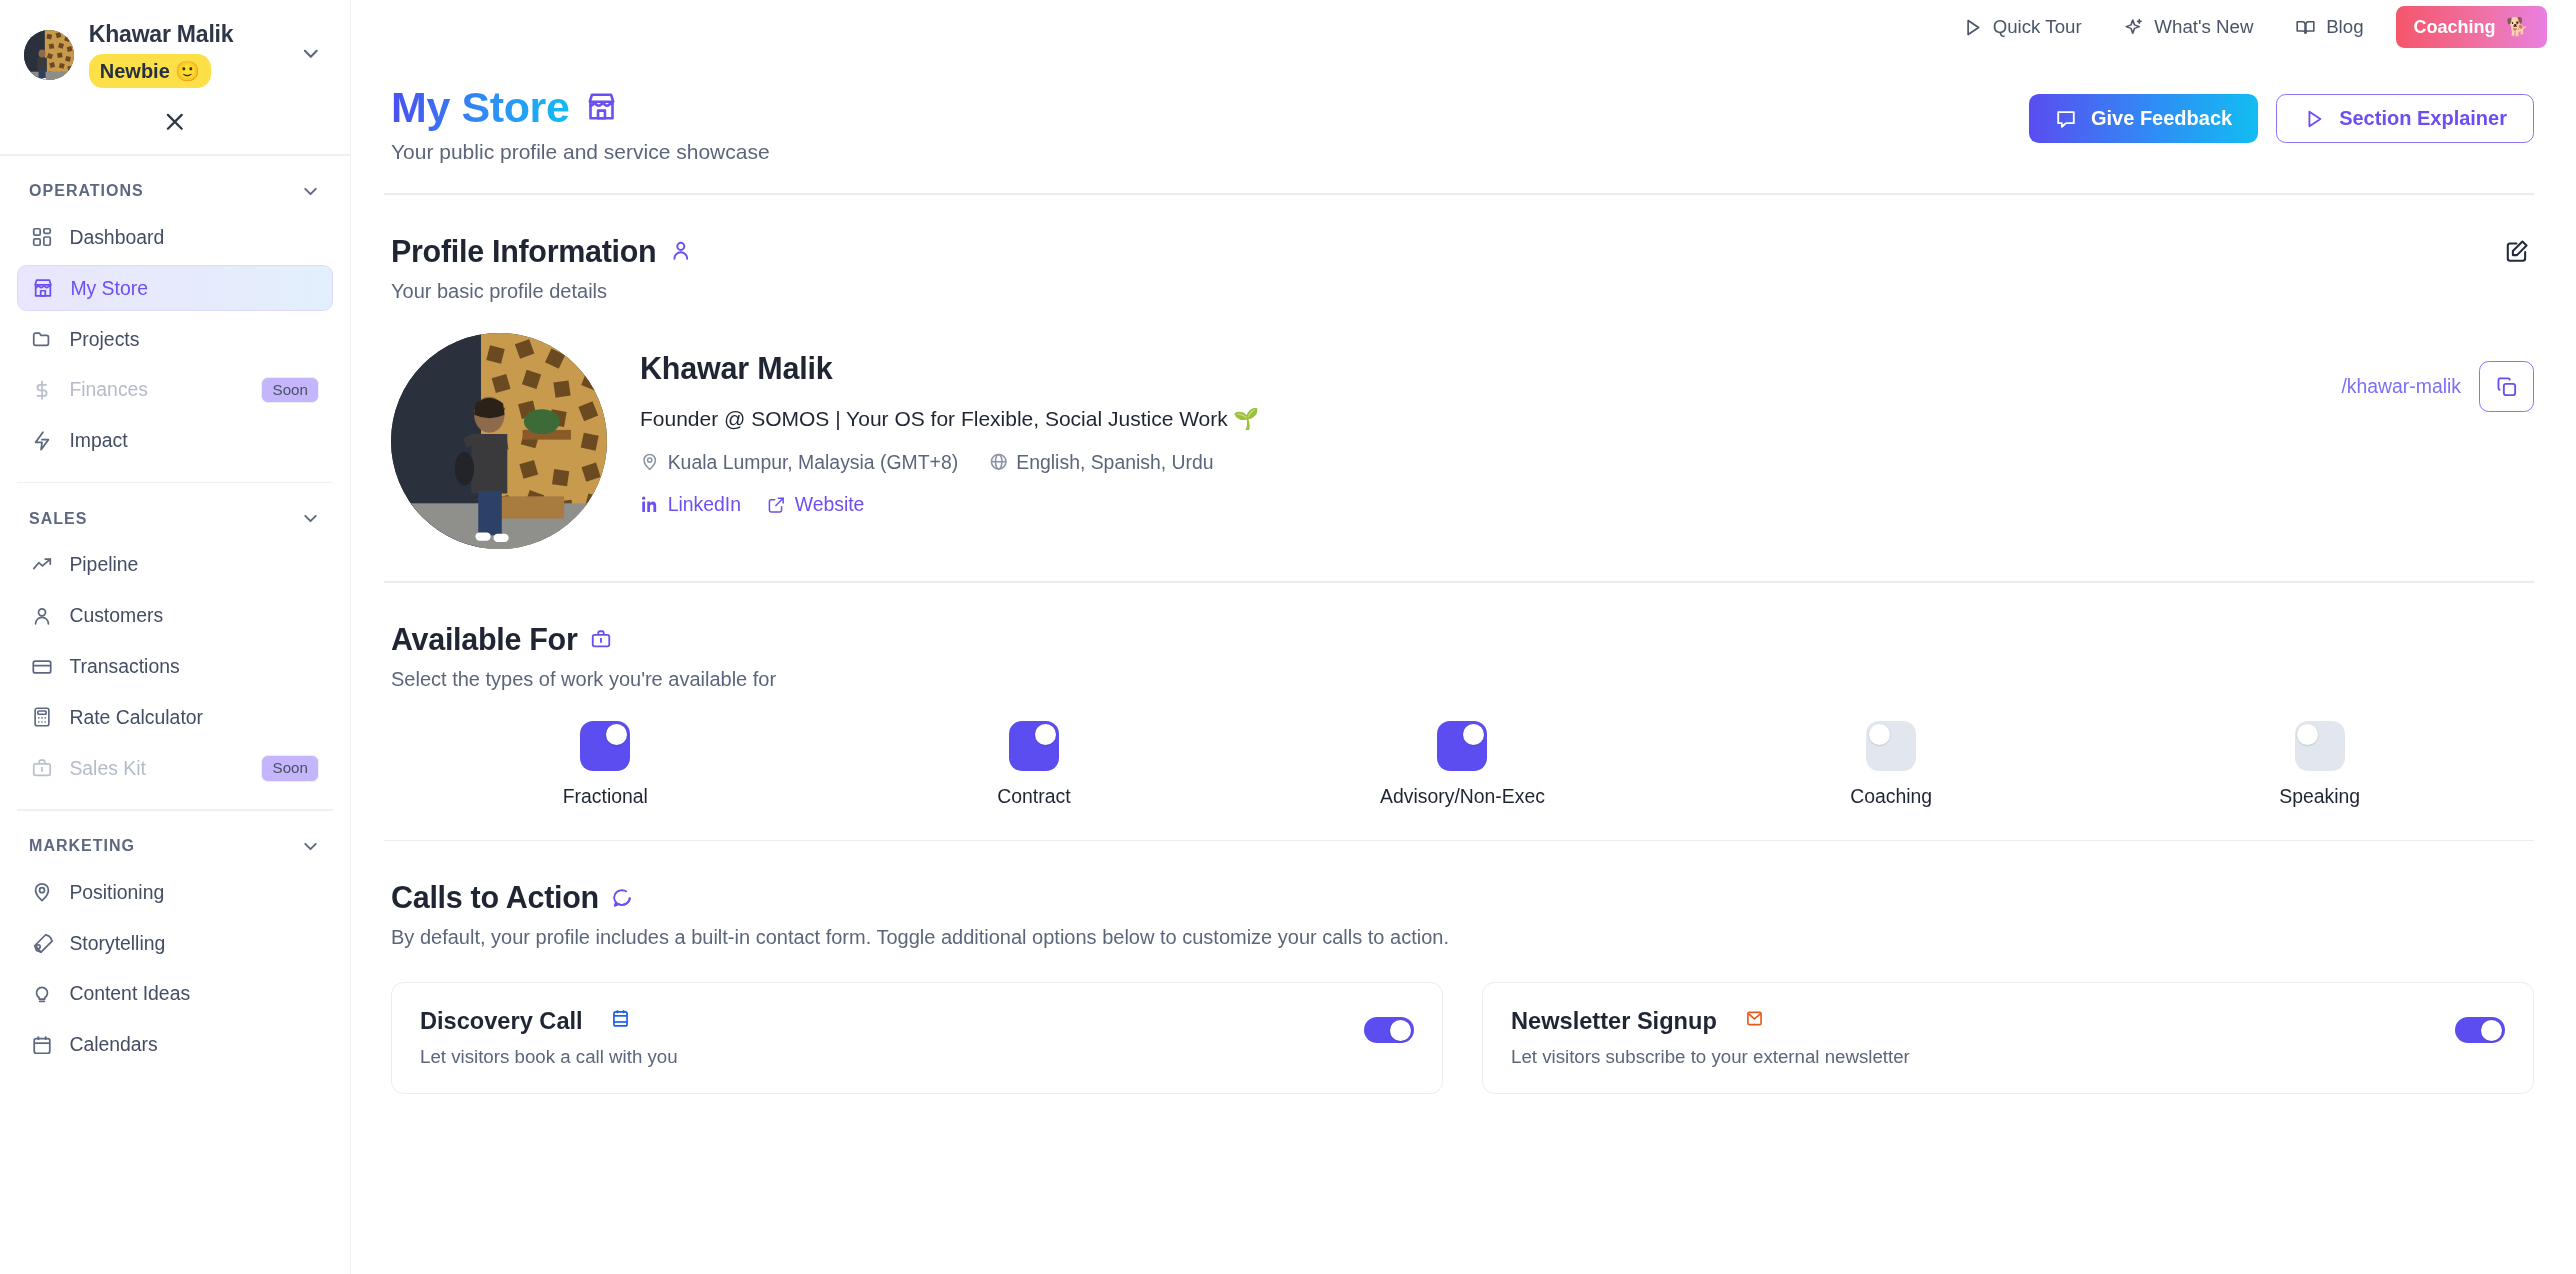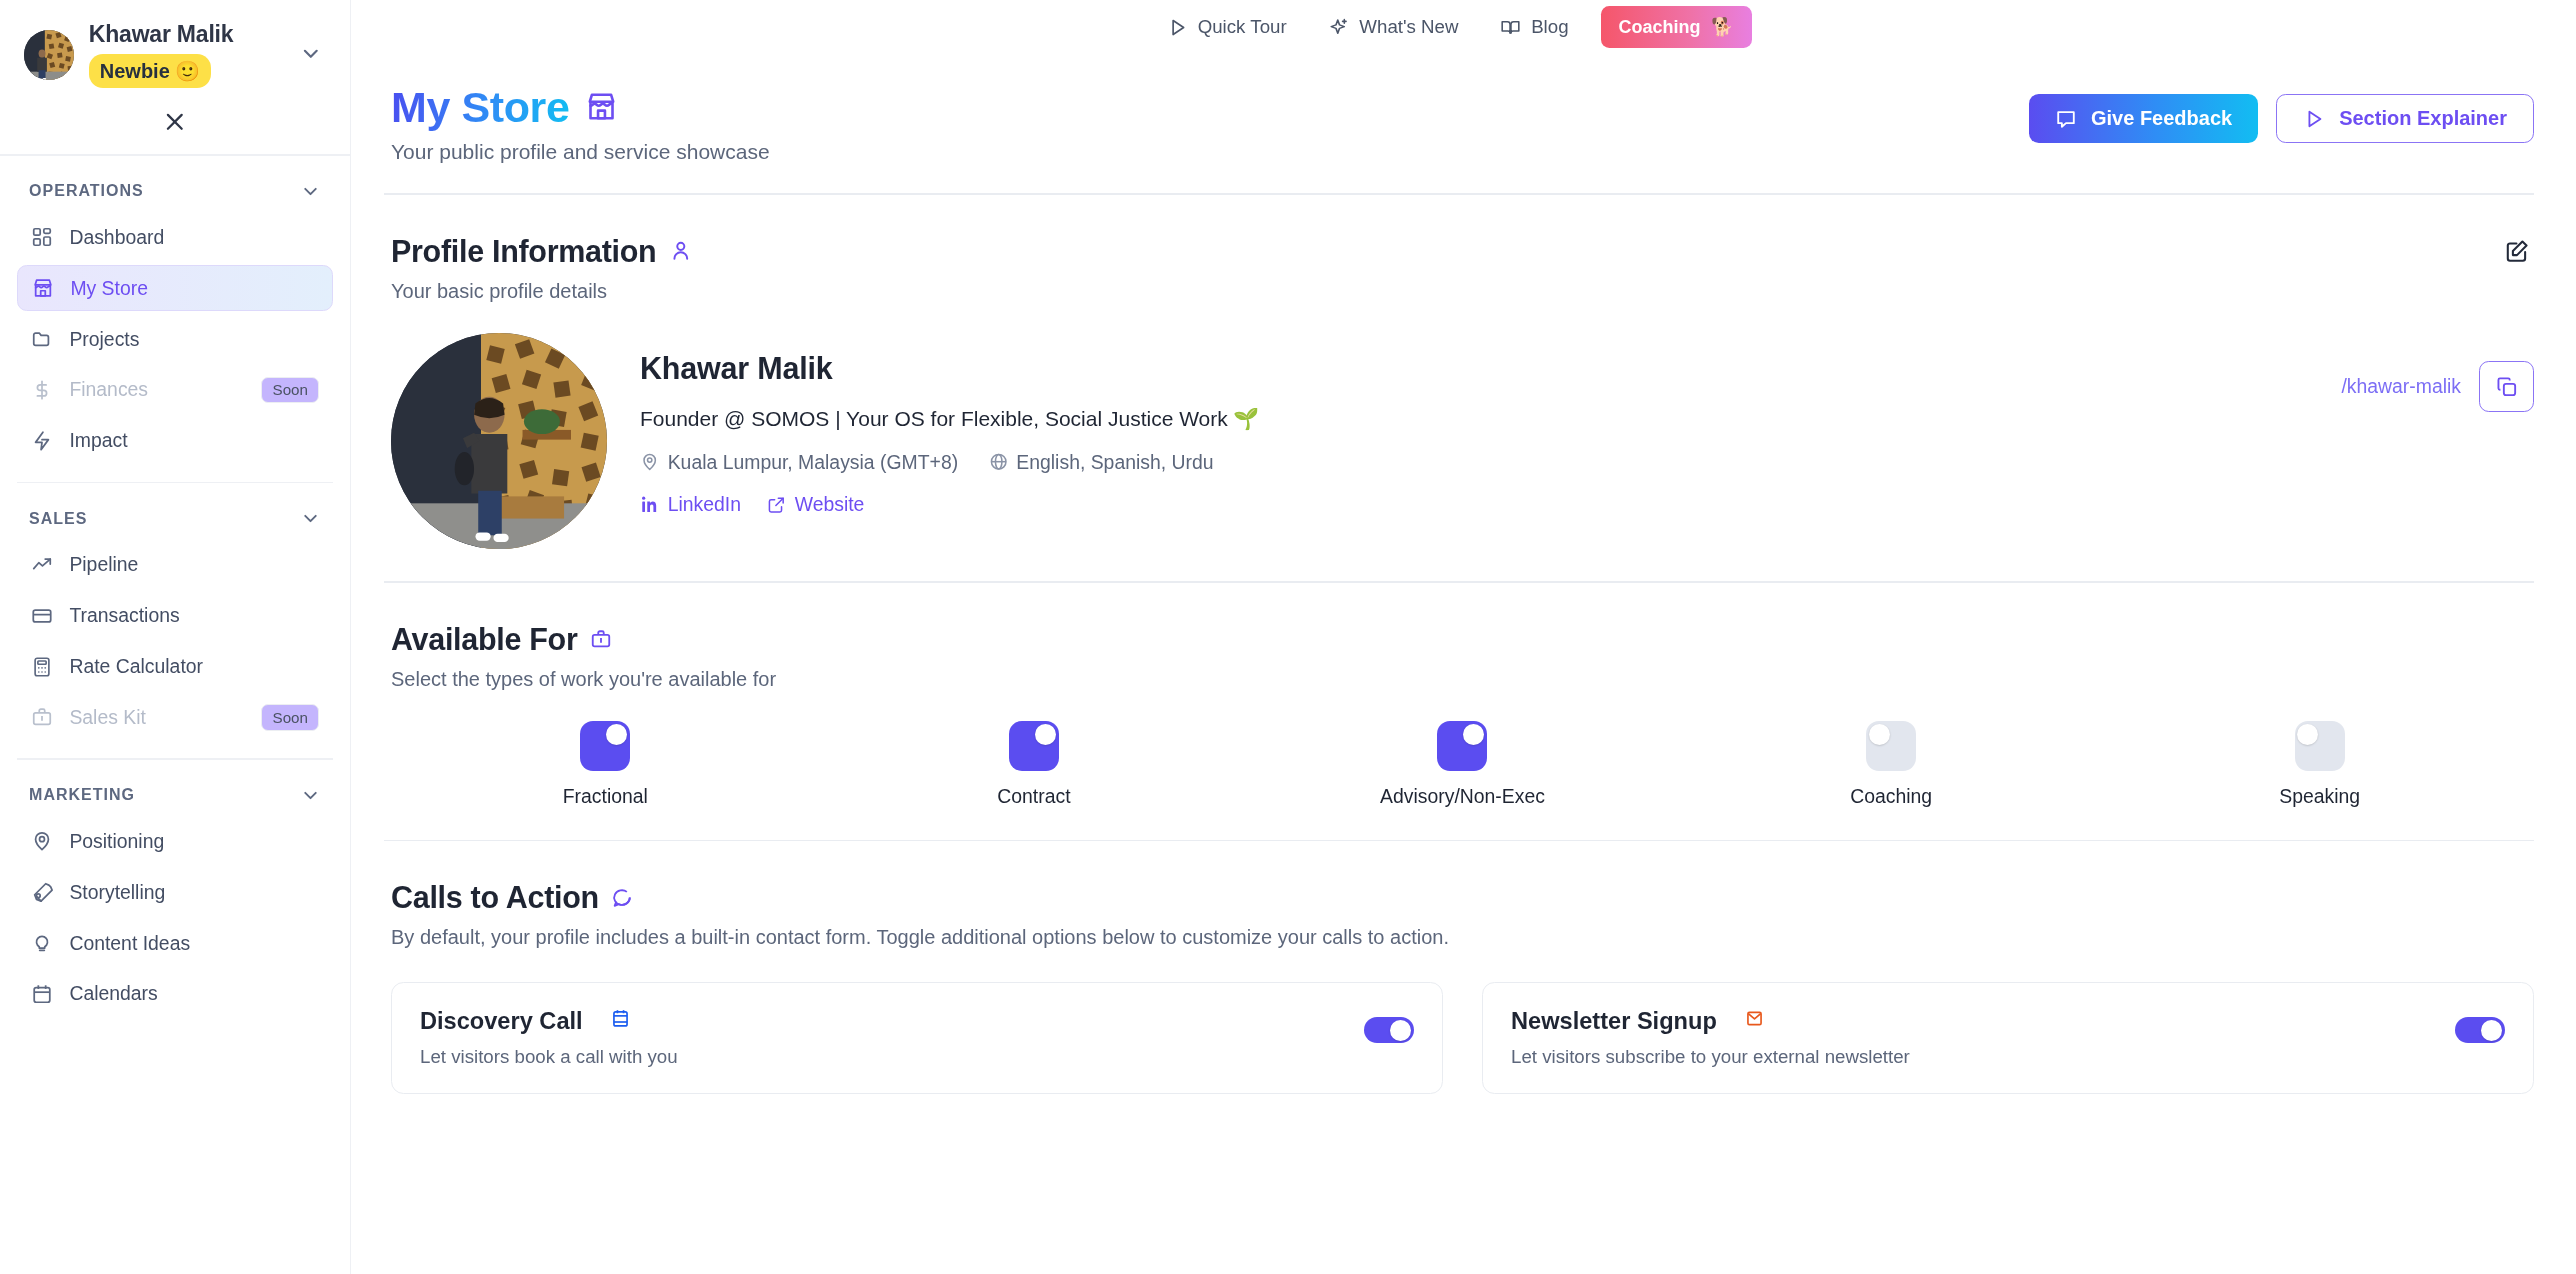--- a/index.html
+++ b/index.html
@@ -78,21 +78,21 @@
   .soon-chip {
     margin-left: auto; font-size: 15.2px; color: #4a5263;
     border: 1.4px solid #eceef2; border-radius: 7px;
     padding: 3.5px 10.4px 4.2px 10.4px; background: #c4b5fd;
   }
 
   
   .main { flex: 1 1 auto; height: 1274px; position: relative; overflow: hidden; background:#fff; }
 
   .topbar {
-    height: 54px; display: flex; align-items: center; justify-content: center;
+    height: 54px; display: flex; align-items: center; justify-content: flex-end;
     padding-right: 29px; gap: 0px;
   }
   .top-link {
     display: flex; align-items: center; gap: 9.7px;
     font-size: 18.7px; color: #4b5568; cursor: pointer;
     padding: 0 21px; white-space: nowrap;
   }
   .top-link .ico { display: flex; align-items: center; color: #4b5568; }
   .support-btn {
     display: flex; align-items: center; gap: 11px;
@@ -344,20 +344,29 @@
       <div class="nav-item">
         <span class="ico">
           <svg width="22" height="22" viewBox="0 0 24 24" fill="none" stroke="currentColor" stroke-width="1.9" stroke-linecap="round" stroke-linejoin="round">
               <polyline points="3 16 8.5 9.5 12.5 13 21 5.5"></polyline>
               <polyline points="15.5 5.5 21 5.5 21 11"></polyline>
             </svg>
         </span>
         <span class="lbl">Pipeline</span>
       </div>
 
+      <div class="nav-item">
+        <span class="ico">
+          <svg width="22" height="22" viewBox="0 0 24 24" fill="none" stroke="currentColor" stroke-width="1.9" stroke-linecap="round" stroke-linejoin="round">
+              <circle cx="12" cy="8" r="3.8"></circle>
+              <path d="M5 20.5a7 7 0 0 1 14 0"></path>
+            </svg>
+        </span>
+        <span class="lbl">Customers</span>
+      </div>
 
       <div class="nav-item">
         <span class="ico">
           <svg width="22" height="22" viewBox="0 0 24 24" fill="none" stroke="currentColor" stroke-width="1.9" stroke-linejoin="round">
               <rect x="2.5" y="5.5" width="19" height="13" rx="2.2"></rect>
               <line x1="2.5" y1="10.5" x2="21.5" y2="10.5"></line>
             </svg>
         </span>
         <span class="lbl">Transactions</span>
       </div>

